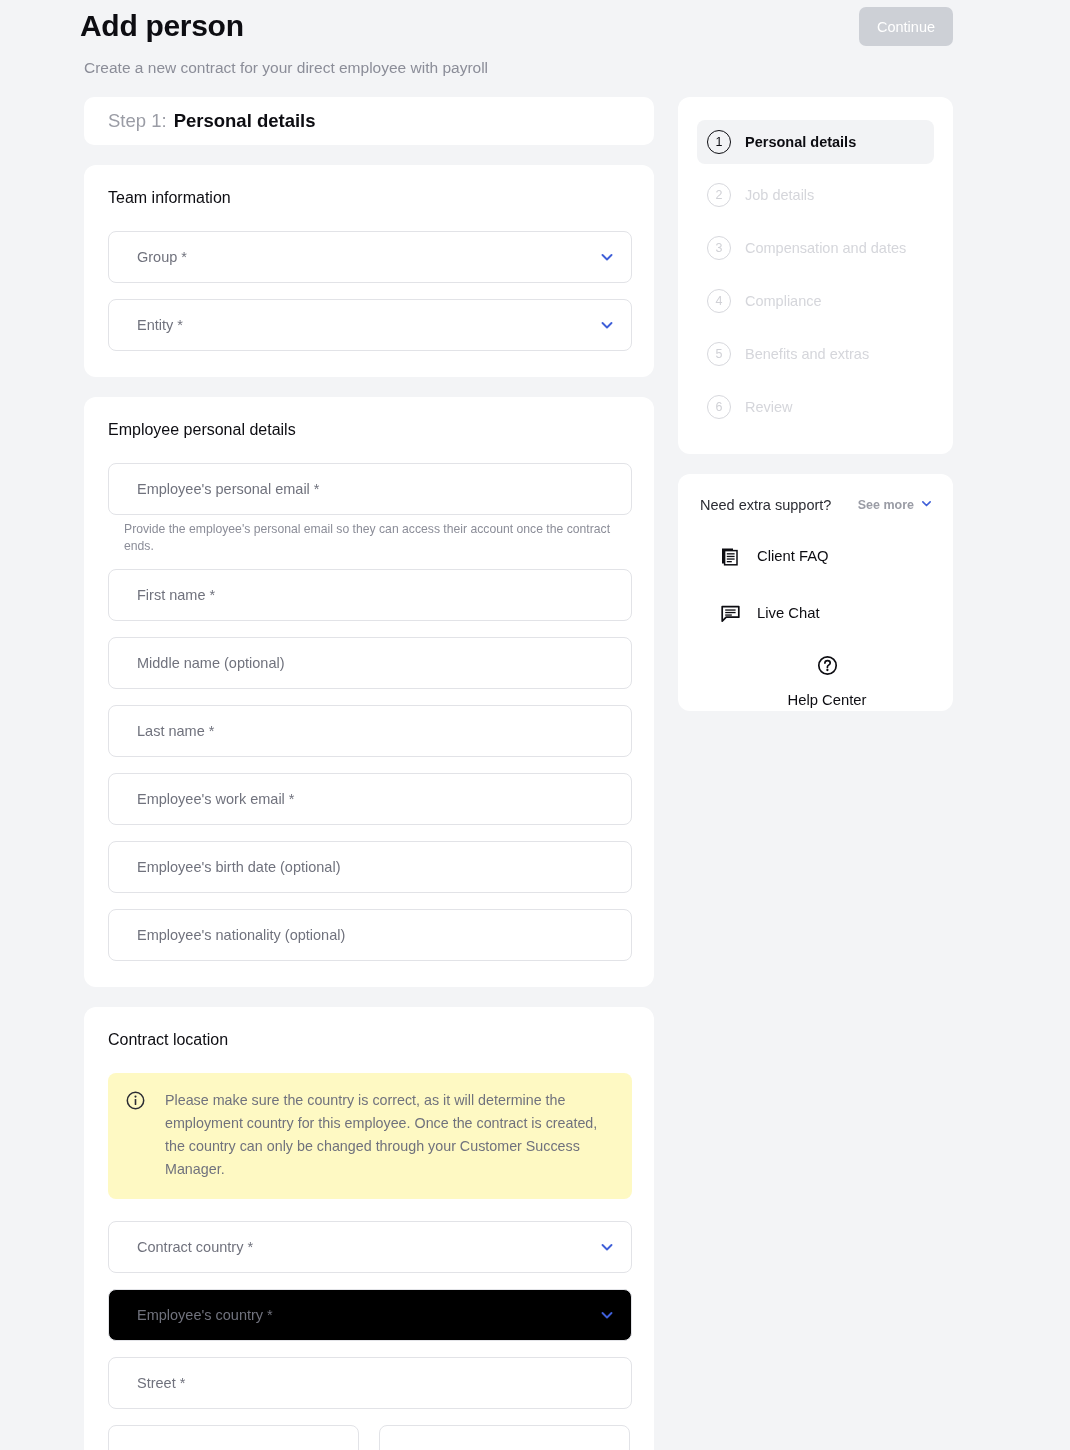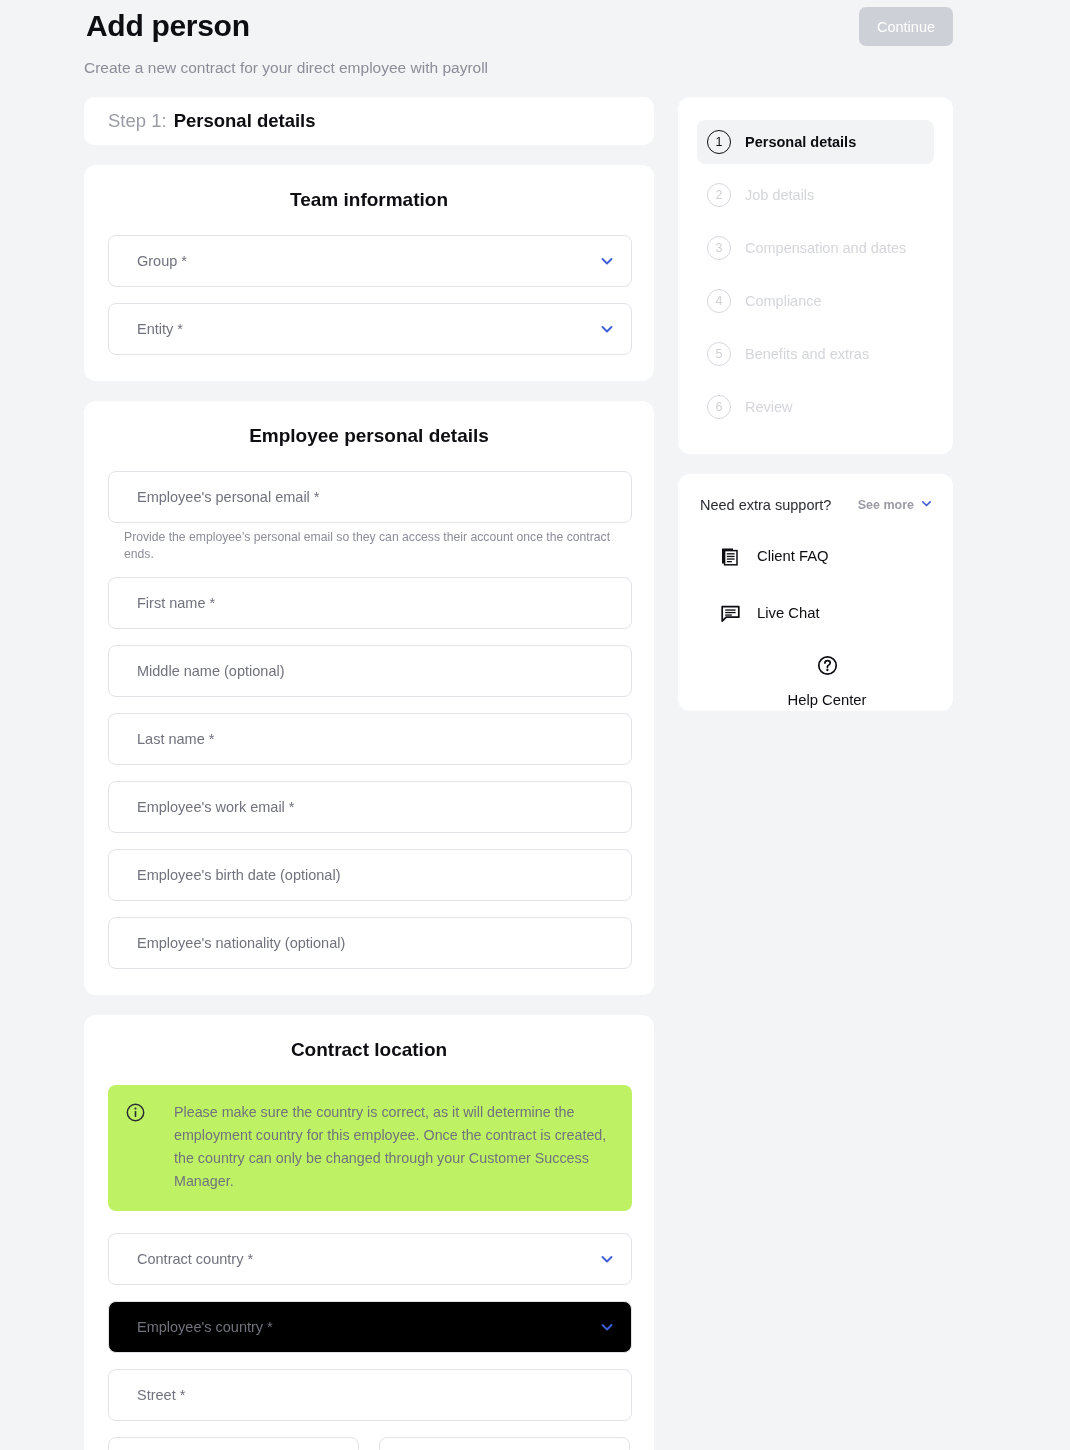--- a/index.html
+++ b/index.html
@@ -19,21 +19,21 @@
 
   
   .header {
     position: absolute;
     left: 0; top: 0;
     width: 1070px;
     height: 92px;
   }
   .title {
     position: absolute;
-    left: 86px; top: 9px;
+    left: 80px; top: 9px;
     font-size: 30px;
     font-weight: bold;
     color: #0d0d12;
     letter-spacing: -0.3px;
   }
   .subtitle {
     position: absolute;
     left: 84px; top: 59px;
     font-size: 15.5px;
     color: #8b8d98;
@@ -86,26 +86,25 @@
     margin-right: 7px;
   }
   .step-name {
     font-size: 18.5px;
     color: #0d0d12;
     font-weight: bold;
   }
 
   .section { padding: 24px 24px 26px 24px; }
   .section-title {
-    font-size: 19px;
-    font-weight: bold;
+    font-size: 16px;
+    font-weight: normal;
     color: #0d0d12;
     margin-bottom: 24px;
     padding-left: 0px;
-    text-align: center;
   }
 
   .field {
     position: relative;
     width: 524px;
     height: 52px;
     border: 1px solid #e2e3e7;
     border-radius: 8px;
     background: #ffffff;
     display: flex;
@@ -129,25 +128,25 @@
   .helper {
     font-size: 12.2px;
     line-height: 17px;
     color: #8b8d98;
     width: 505px;
     margin: -10px 0 14px 16px;
   }
 
   .info-box {
     width: 524px;
-    background: #bef264;
+    background: #fef9c3;
     border-radius: 8px;
     padding: 16px 18px 18px 18px;
     display: flex;
-    gap: 29px;
+    gap: 20px;
     margin-bottom: 22px;
   }
   .info-icon { flex: 0 0 19px; margin-top: 2px; }
   .info-text {
     font-size: 14.3px;
     line-height: 23px;
     color: #70727d;
   }
 
   .split-row { display: flex; gap: 20px; }

